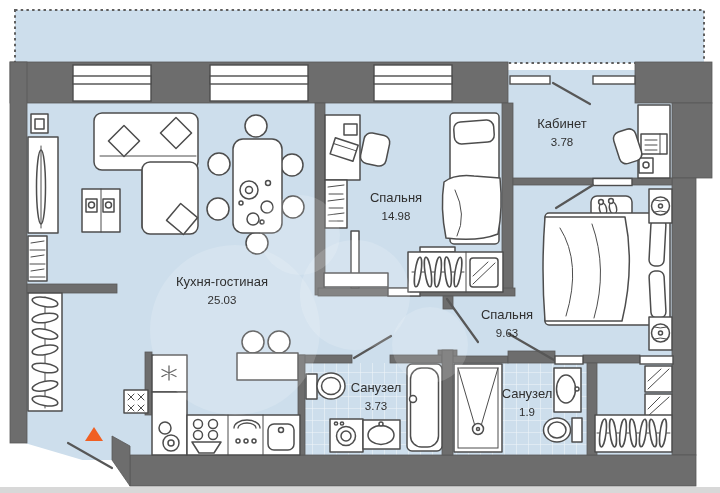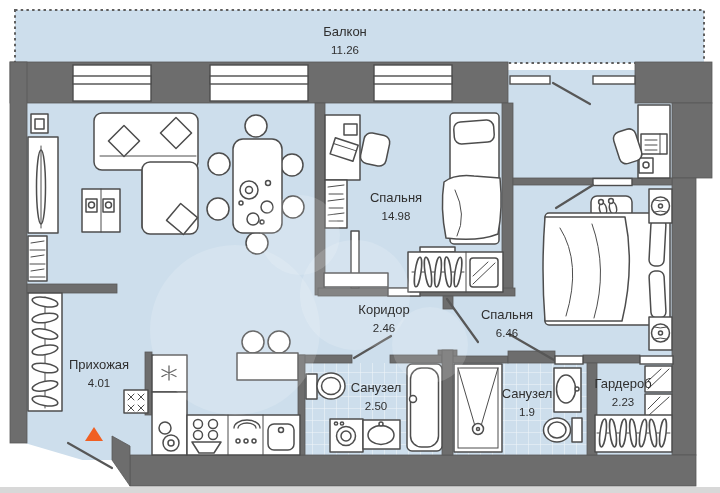--- a/index.html
+++ b/index.html
@@ -347,47 +347,39 @@
     </g>
 
     <g>
       <circle class="wm" cx="235" cy="330" r="85"></circle>
       <circle class="wm" cx="355" cy="295" r="55"></circle>
       <circle class="wm" cx="430" cy="345" r="38"></circle>
       <circle class="wm" cx="300" cy="235" r="40"></circle>
     </g>
   </svg>
 
-  <div class="room-label" style="left:345px;top:41px">
-    <span>Балкон</span>
-    <span class="area">11.26</span>
+  <div class="room-label" style="left:222px;top:291px">
+    <span>Кухня-гостиная</span>
+    <span class="area">25.03</span>
   </div>
   <div class="room-label" style="left:396px;top:207px">
     <span>Спальня</span>
     <span class="area">14.98</span>
   </div>
+  <div class="room-label" style="left:562px;top:133px">
+    <span>Кабинет</span>
+    <span class="area">3.78</span>
+  </div>
   <div class="room-label" style="left:507px;top:324px">
     <span>Спальня</span>
-    <span class="area">6.46</span>
-  </div>
-  <div class="room-label" style="left:99px;top:374px">
-    <span>Прихожая</span>
-    <span class="area">4.01</span>
-  </div>
-  <div class="room-label" style="left:384px;top:319px">
-    <span>Коридор</span>
-    <span class="area">2.46</span>
+    <span class="area">9.63</span>
   </div>
   <div class="room-label" style="left:376px;top:397px">
     <span>Санузел</span>
-    <span class="area">2.50</span>
+    <span class="area">3.73</span>
   </div>
   <div class="room-label" style="left:527px;top:403px">
     <span>Санузел</span>
     <span class="area">1.9</span>
   </div>
-  <div class="room-label" style="left:623px;top:393px">
-    <span>Гардероб</span>
-    <span class="area">2.23</span>
-  </div>
 
   <div class="bottom-strip"></div>
 </div>
 
 </body></html>

